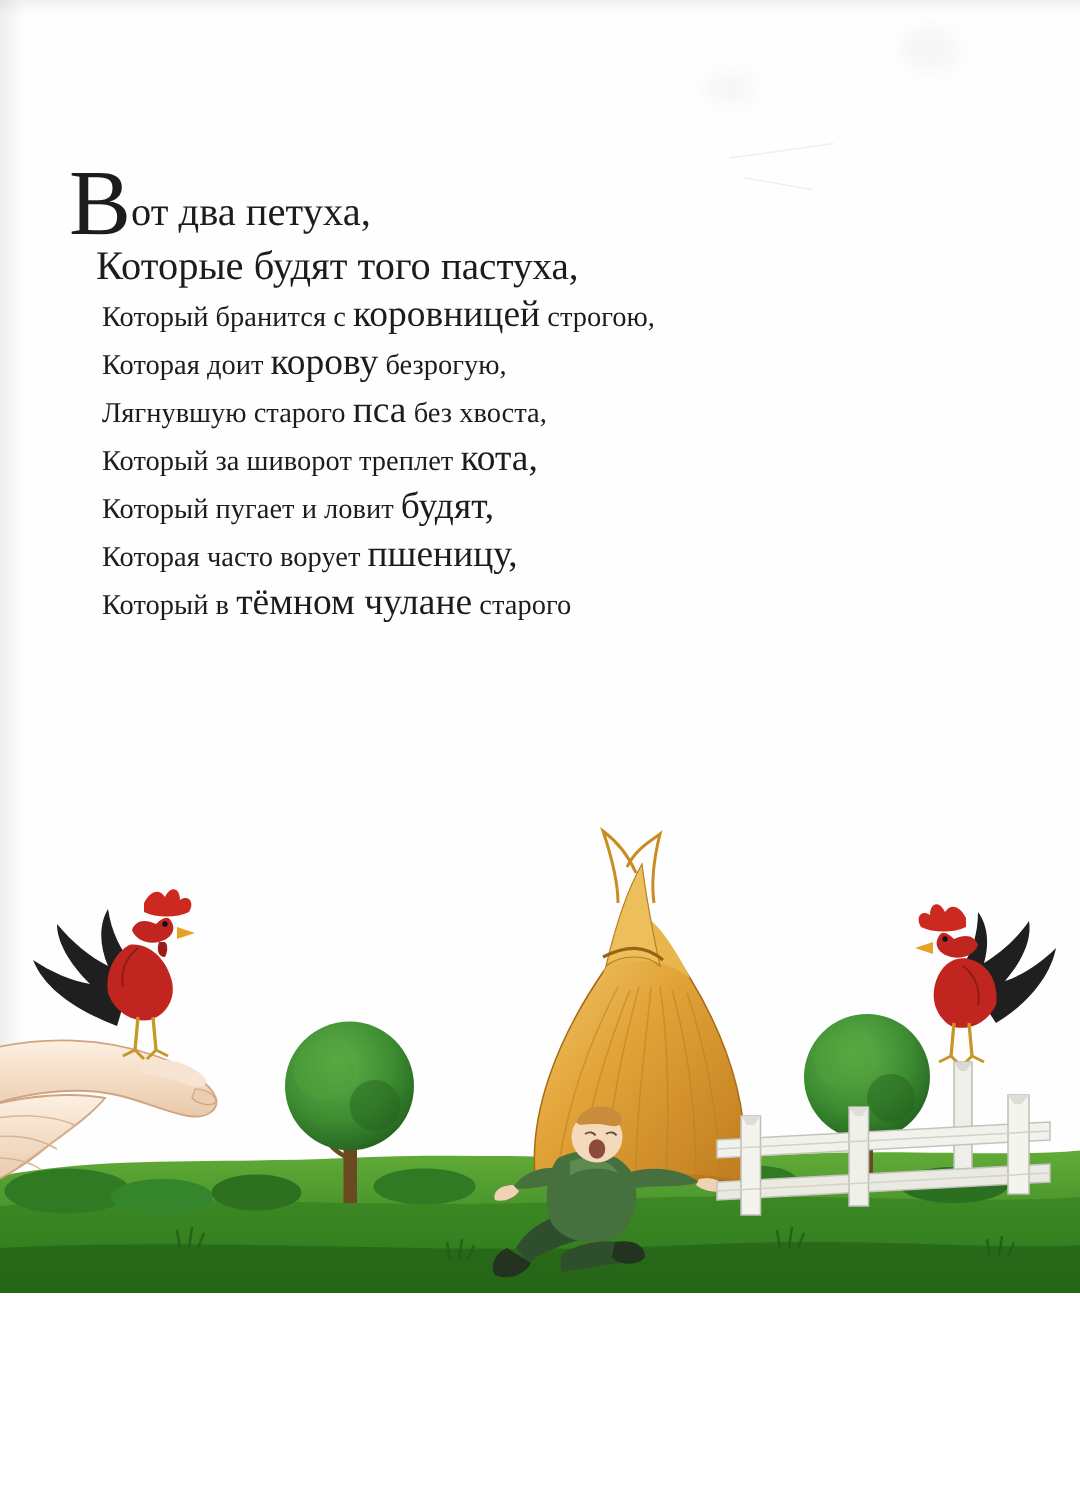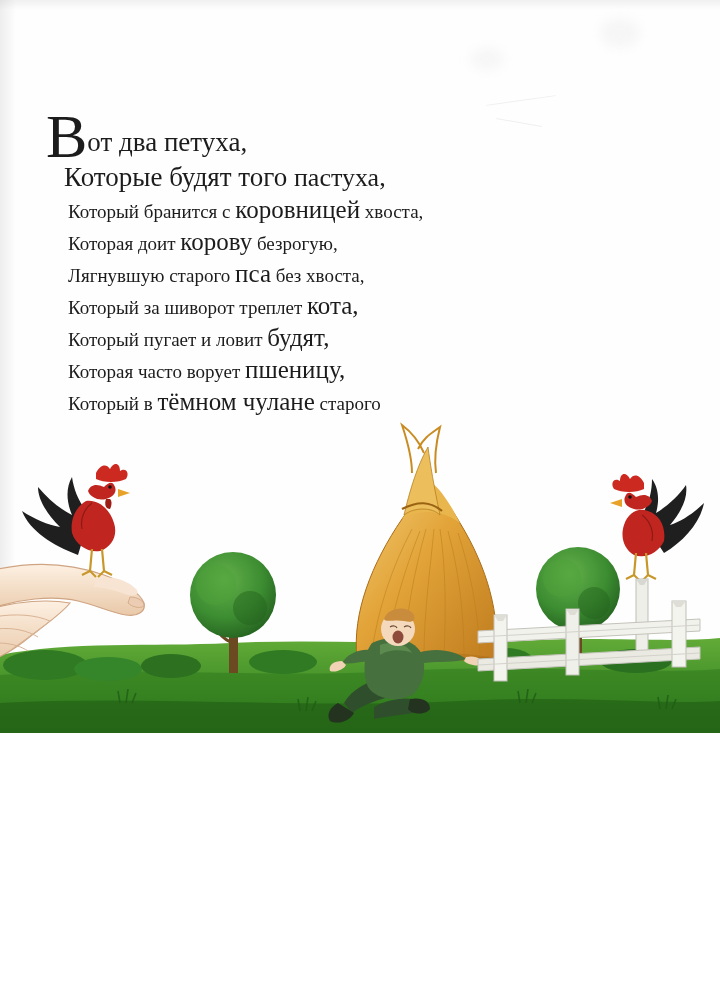--- a/index.html
+++ b/index.html
@@ -11,21 +11,21 @@
     height: 991px;
     background: #ffffff;
     font-family: "Liberation Serif", serif;
     overflow: hidden;
     position: relative;
   }
 
   #page {
     position: relative;
     width: 720px;
-    height: 733px;
+    height: 862px;
     background: #fefefe;
     overflow: hidden;
   }
 
   
   .scan-blotch {
     position: absolute;
     border-radius: 50%;
     background: rgba(180, 180, 180, 0.10);
     filter: blur(6px);
@@ -116,21 +116,21 @@
 
     <div class="line l1">
       <span class="dropcap">В</span><span class="rest">от два петуха,</span>
     </div>
 
     <div class="line l2">
       <span>Которые будят того </span><span class="big">пастуха,</span>
     </div>
 
     <div class="line l3">
-      <span class="sm">Который бранится с </span><span class="md">коровницей</span><span class="sm"> хвоста,</span>
+      <span class="sm">Который бранится с </span><span class="md">коровницей</span><span class="sm"> строгою,</span>
     </div>
 
     <div class="line l4">
       <span class="sm">Которая доит </span><span class="md">корову</span><span class="sm"> безрогую,</span>
     </div>
 
     <div class="line l5">
       <span class="sm">Лягнувшую старого </span><span class="md">пса</span><span class="sm"> без хвоста,</span>
     </div>
 

